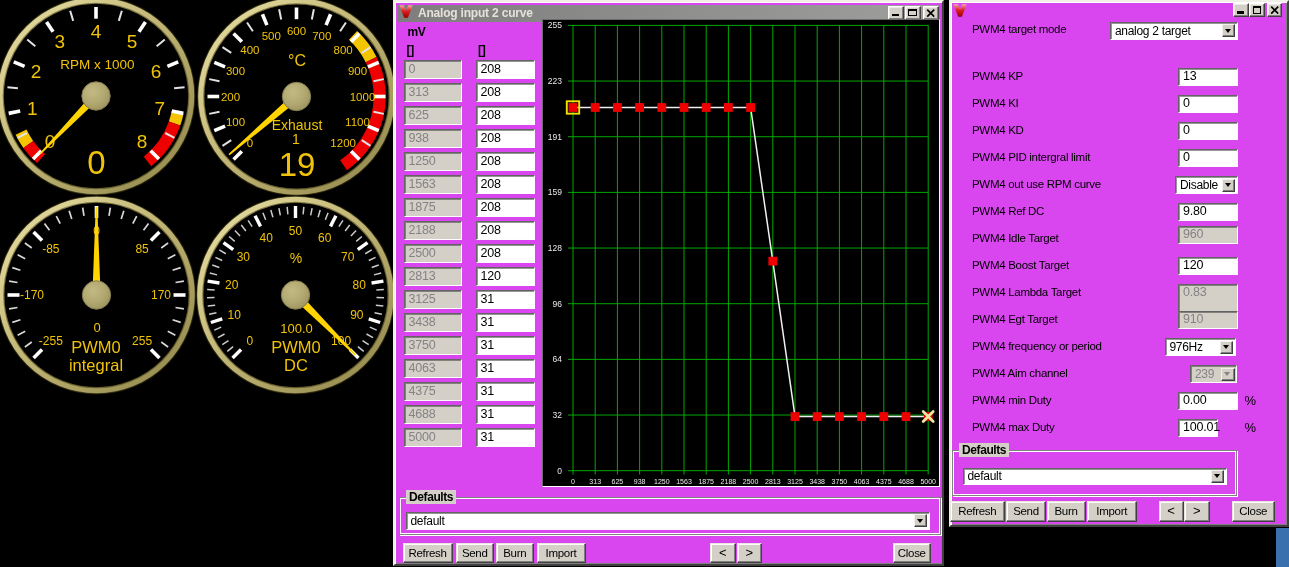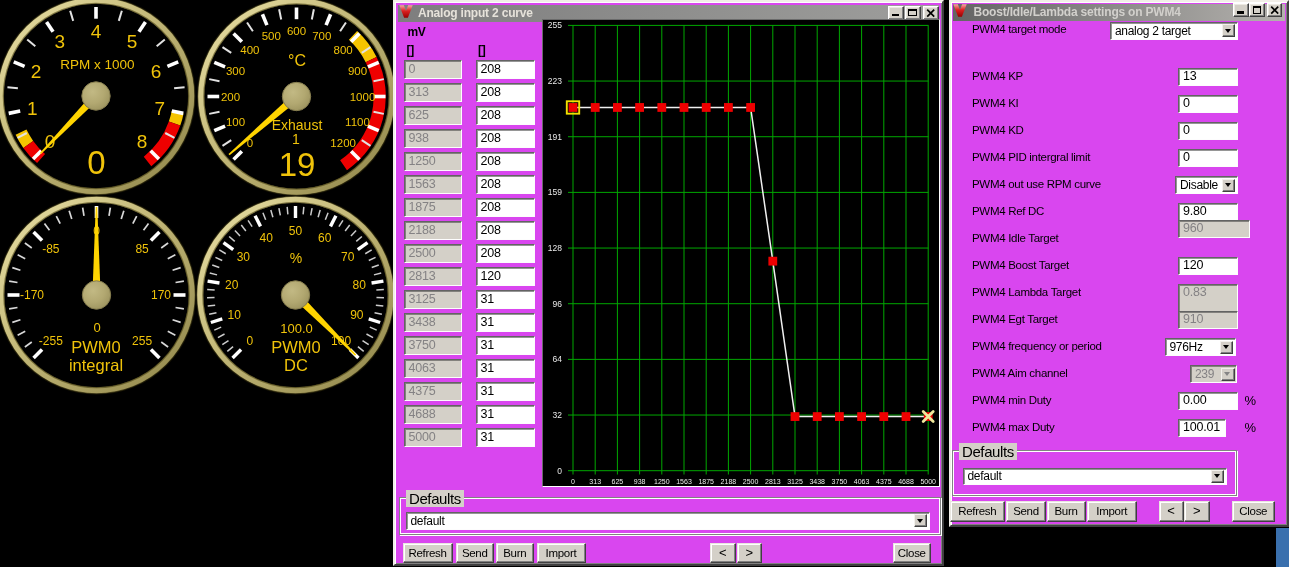--- a/index.html
+++ b/index.html
@@ -16,21 +16,21 @@
   box-shadow: inset -1px -1px 0 #808080, inset 1px 1px 0 #ece9e2; }
 .fld { position:absolute; font-size:12.5px; letter-spacing:-0.2px; line-height:16px; padding-left:4px;
   border:1px solid; border-color:#636363 #fdfdfd #fdfdfd #636363;
   box-shadow: inset 1px 1px 0 rgba(64,64,64,0.55); }
 .fe { background:#fff; color:#000; }
 .fd { background:#d4d0c8; color:#848284; }
 .btn { position:absolute; background:#d4d0c8; font-size:11.5px; letter-spacing:-0.3px; color:#000; text-align:center;
   border:1px solid; border-color:#e9e6e0 #404040 #404040 #e9e6e0;
   box-shadow: inset -1px -1px 0 #808080, inset 1px 1px 0 #fff; }
 .grp { position:absolute; border:1px solid #828282; box-shadow: inset 1px 1px 0 #fff, inset -1px -1px 0 #fff, 1px 1px 0 #fff; }
-.grplbl { position:absolute; top:-8px; left:6px; background:#d4d0c8; padding:0 3px; font-size:15px; letter-spacing:-0.4px; font-weight:normal; color:#000; }
+.grplbl { position:absolute; top:-8px; left:6px; background:#d4d0c8; padding:0 3px; font-size:12px; letter-spacing:-0.4px; font-weight:bold; color:#000; }
 .lbl { position:absolute; font-size:11.5px; letter-spacing:-0.3px; color:#000; white-space:nowrap; }
 .combo { position:absolute; background:#fff; border:1px solid; border-color:#636363 #fdfdfd #fdfdfd #636363;
   box-shadow: inset 1px 1px 0 rgba(64,64,64,0.55); font-size:12px; letter-spacing:-0.3px; color:#000; }
 .combo .tx { position:absolute; left:4px; top:0; bottom:0; display:flex; align-items:center; }
 .cab { position:absolute; right:1.5px; top:1.5px; bottom:1.5px; width:13.5px; background:#d4d0c8;
   border:1px solid; border-color:#f3f1ec #404040 #404040 #f3f1ec; box-shadow: inset -1px -1px 0 #808080; }
 .cab:after { content:""; position:absolute; left:50%; top:50%; margin:-2px 0 0 -3.5px;
   border:3.5px solid transparent; border-top:4.5px solid #000; border-bottom:none; }
 .cabd { background:#d4d0c8; }
 .cabd:after { border-top-color:#858585; }
@@ -405,23 +405,20 @@
     </div>
 <div class="btn" style="left:7.5px;top:541px;width:50px;height:20px;line-height:18px;">Refresh</div>
 <div class="btn" style="left:61px;top:541px;width:37.5px;height:20px;line-height:18px;">Send</div>
 <div class="btn" style="left:101px;top:541px;width:37.5px;height:20px;line-height:18px;">Burn</div>
 <div class="btn" style="left:141.5px;top:541px;width:49px;height:20px;line-height:18px;">Import</div>
 <div class="btn" style="left:315px;top:541px;width:25.5px;height:20px;line-height:18px;font-size:13px;">&lt;</div>
 <div class="btn" style="left:341.5px;top:541px;width:25.5px;height:20px;line-height:18px;font-size:13px;">&gt;</div>
 <div class="btn" style="left:498px;top:541px;width:37.5px;height:20px;line-height:18px;">Close</div>
 </div>
 <div class="win" style="left:948.5px;top:0px;width:340.5px;height:527px;border-right-width:2.5px">
-<div class="tb tb2" style="left:2px;top:2px;right:2.5px">
-      <span class="ttl" style="color:#d2d0cc;left:21px">Boost/Idle/Lambda settings on PWM4</span>
-    </div>
 <svg class="abs" style="left:2.5px;top:2.2px" width="14" height="13" viewBox="0 0 14 13">
       <defs>
         <linearGradient id="vg2" x1="0" y1="0" x2="0" y2="1">
           <stop offset="0" stop-color="#f4a8a8"></stop>
           <stop offset="0.45" stop-color="#dd2222"></stop>
           <stop offset="1" stop-color="#990000"></stop>
         </linearGradient>
       </defs>
       <path d="M 0.3 0.3 L 4.9 0.3 L 7 5.9 L 9.1 0.3 L 13.7 0.3 L 8.9 12.7 L 5.1 12.7 Z" fill="url(#vg2)"></path>
     </svg>
@@ -452,41 +449,41 @@
 <div class="lbl" style="left:21.5px;top:148.5px">PWM4 PID intergral limit</div>
 <div class="fld fe" style="left:227.5px;top:147.25px;width:60px;height:17.5px;line-height:14.5px">0</div>
 <div class="lbl" style="left:21.5px;top:175.5px">PWM4 out use RPM curve</div>
 <div class="combo" style="left:224.5px;top:174px;width:62.5px;height:18px;">
       <span class="tx">Disable</span>
       <span class="cab"></span>
     </div>
 <div class="lbl" style="left:21.5px;top:202.5px">PWM4 Ref DC</div>
 <div class="fld fe" style="left:227.5px;top:201.25px;width:60px;height:17.5px;line-height:14.5px">9.80</div>
 <div class="lbl" style="left:21.5px;top:229.5px">PWM4 Idle Target</div>
-<div class="fld fd" style="left:227.5px;top:218px;width:72px;height:17.5px;line-height:14.5px">960</div>
+<div class="fld fd" style="left:227.5px;top:224px;width:60px;height:17.5px;line-height:14.5px">960</div>
 <div class="lbl" style="left:21.5px;top:256.5px">PWM4 Boost Target</div>
 <div class="fld fe" style="left:227.5px;top:255.25px;width:60px;height:17.5px;line-height:14.5px">120</div>
 <div class="lbl" style="left:21.5px;top:283.5px">PWM4 Lambda Target</div>
 <div class="fld fd" style="left:227.5px;top:282.25px;width:60px;height:32px;line-height:14.5px">0.83</div>
 <div class="lbl" style="left:21.5px;top:310.5px">PWM4 Egt Target</div>
 <div class="fld fd" style="left:227.5px;top:309.25px;width:60px;height:17.5px;line-height:14.5px">910</div>
 <div class="lbl" style="left:21.5px;top:337.5px">PWM4 frequency or period</div>
 <div class="combo" style="left:214px;top:336px;width:71px;height:18px;text-align:center;">
       <span class="tx">976Hz</span>
       <span class="cab"></span>
     </div>
 <div class="lbl" style="left:21.5px;top:364.5px">PWM4 Aim channel</div>
 <div class="combo" style="left:239.5px;top:363px;width:47px;height:18px;background:#d4d0c8;color:#848284">
       <span class="tx">239</span>
       <span class="cab cabd"></span>
     </div>
 <div class="lbl" style="left:21.5px;top:391.5px">PWM4 min Duty</div>
 <div class="fld fe" style="left:227.5px;top:390.25px;width:60px;height:17.5px;line-height:14.5px">0.00</div>
 <div class="lbl" style="left:21.5px;top:418.5px">PWM4 max Duty</div>
-<div class="fld fe" style="left:227.5px;top:417.25px;width:48px;height:17.5px;line-height:14.5px">100.01</div>
+<div class="fld fe" style="left:227.5px;top:417.25px;width:40px;height:17.5px;line-height:14.5px">100.01</div>
 <div class="lbl" style="left:294px;top:391px;font-size:13px">%</div>
 <div class="lbl" style="left:294px;top:418px;font-size:13px">%</div>
 <div class="grp" style="left:1.5px;top:448px;width:284.5px;height:46px">
       <span class="grplbl">Defaults</span>
     </div>
 <div class="combo" style="left:12px;top:465.5px;width:264px;height:17.5px">
       <span class="tx">default</span>
       <span class="cab"></span>
     </div>
 <div class="btn" style="left:-1px;top:499px;width:55.5px;height:20.5px;line-height:18.5px;">Refresh</div>

